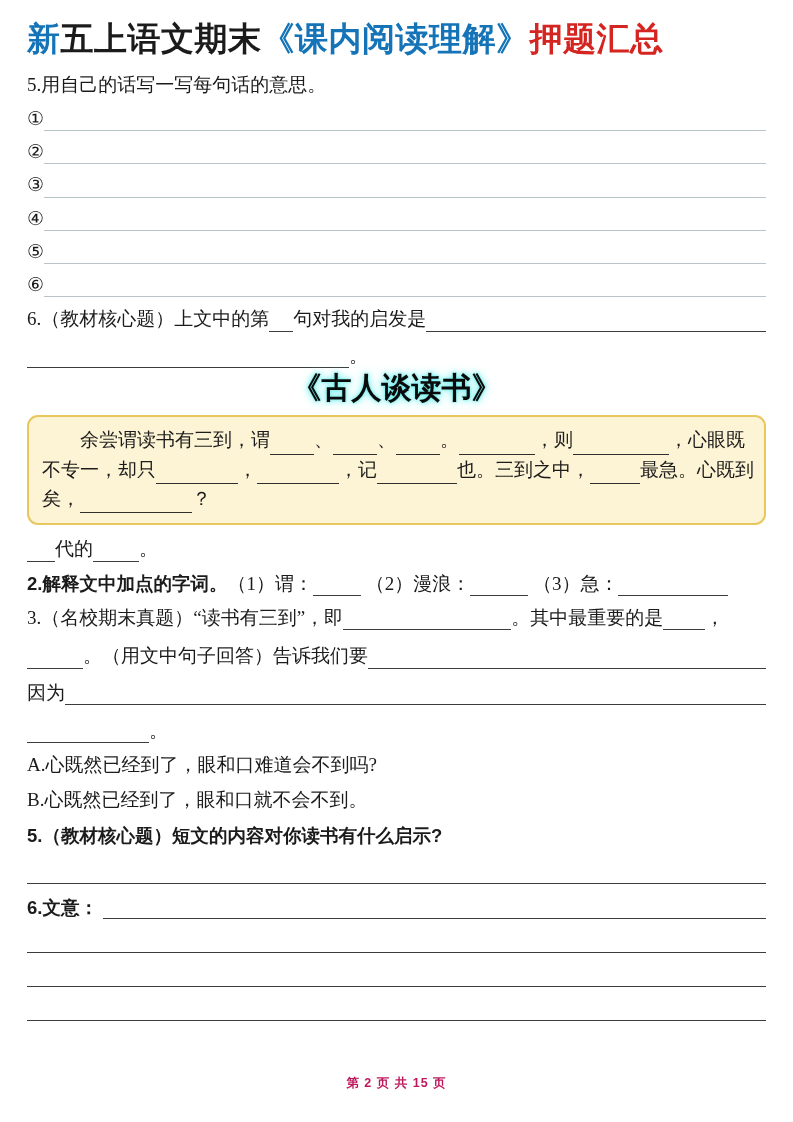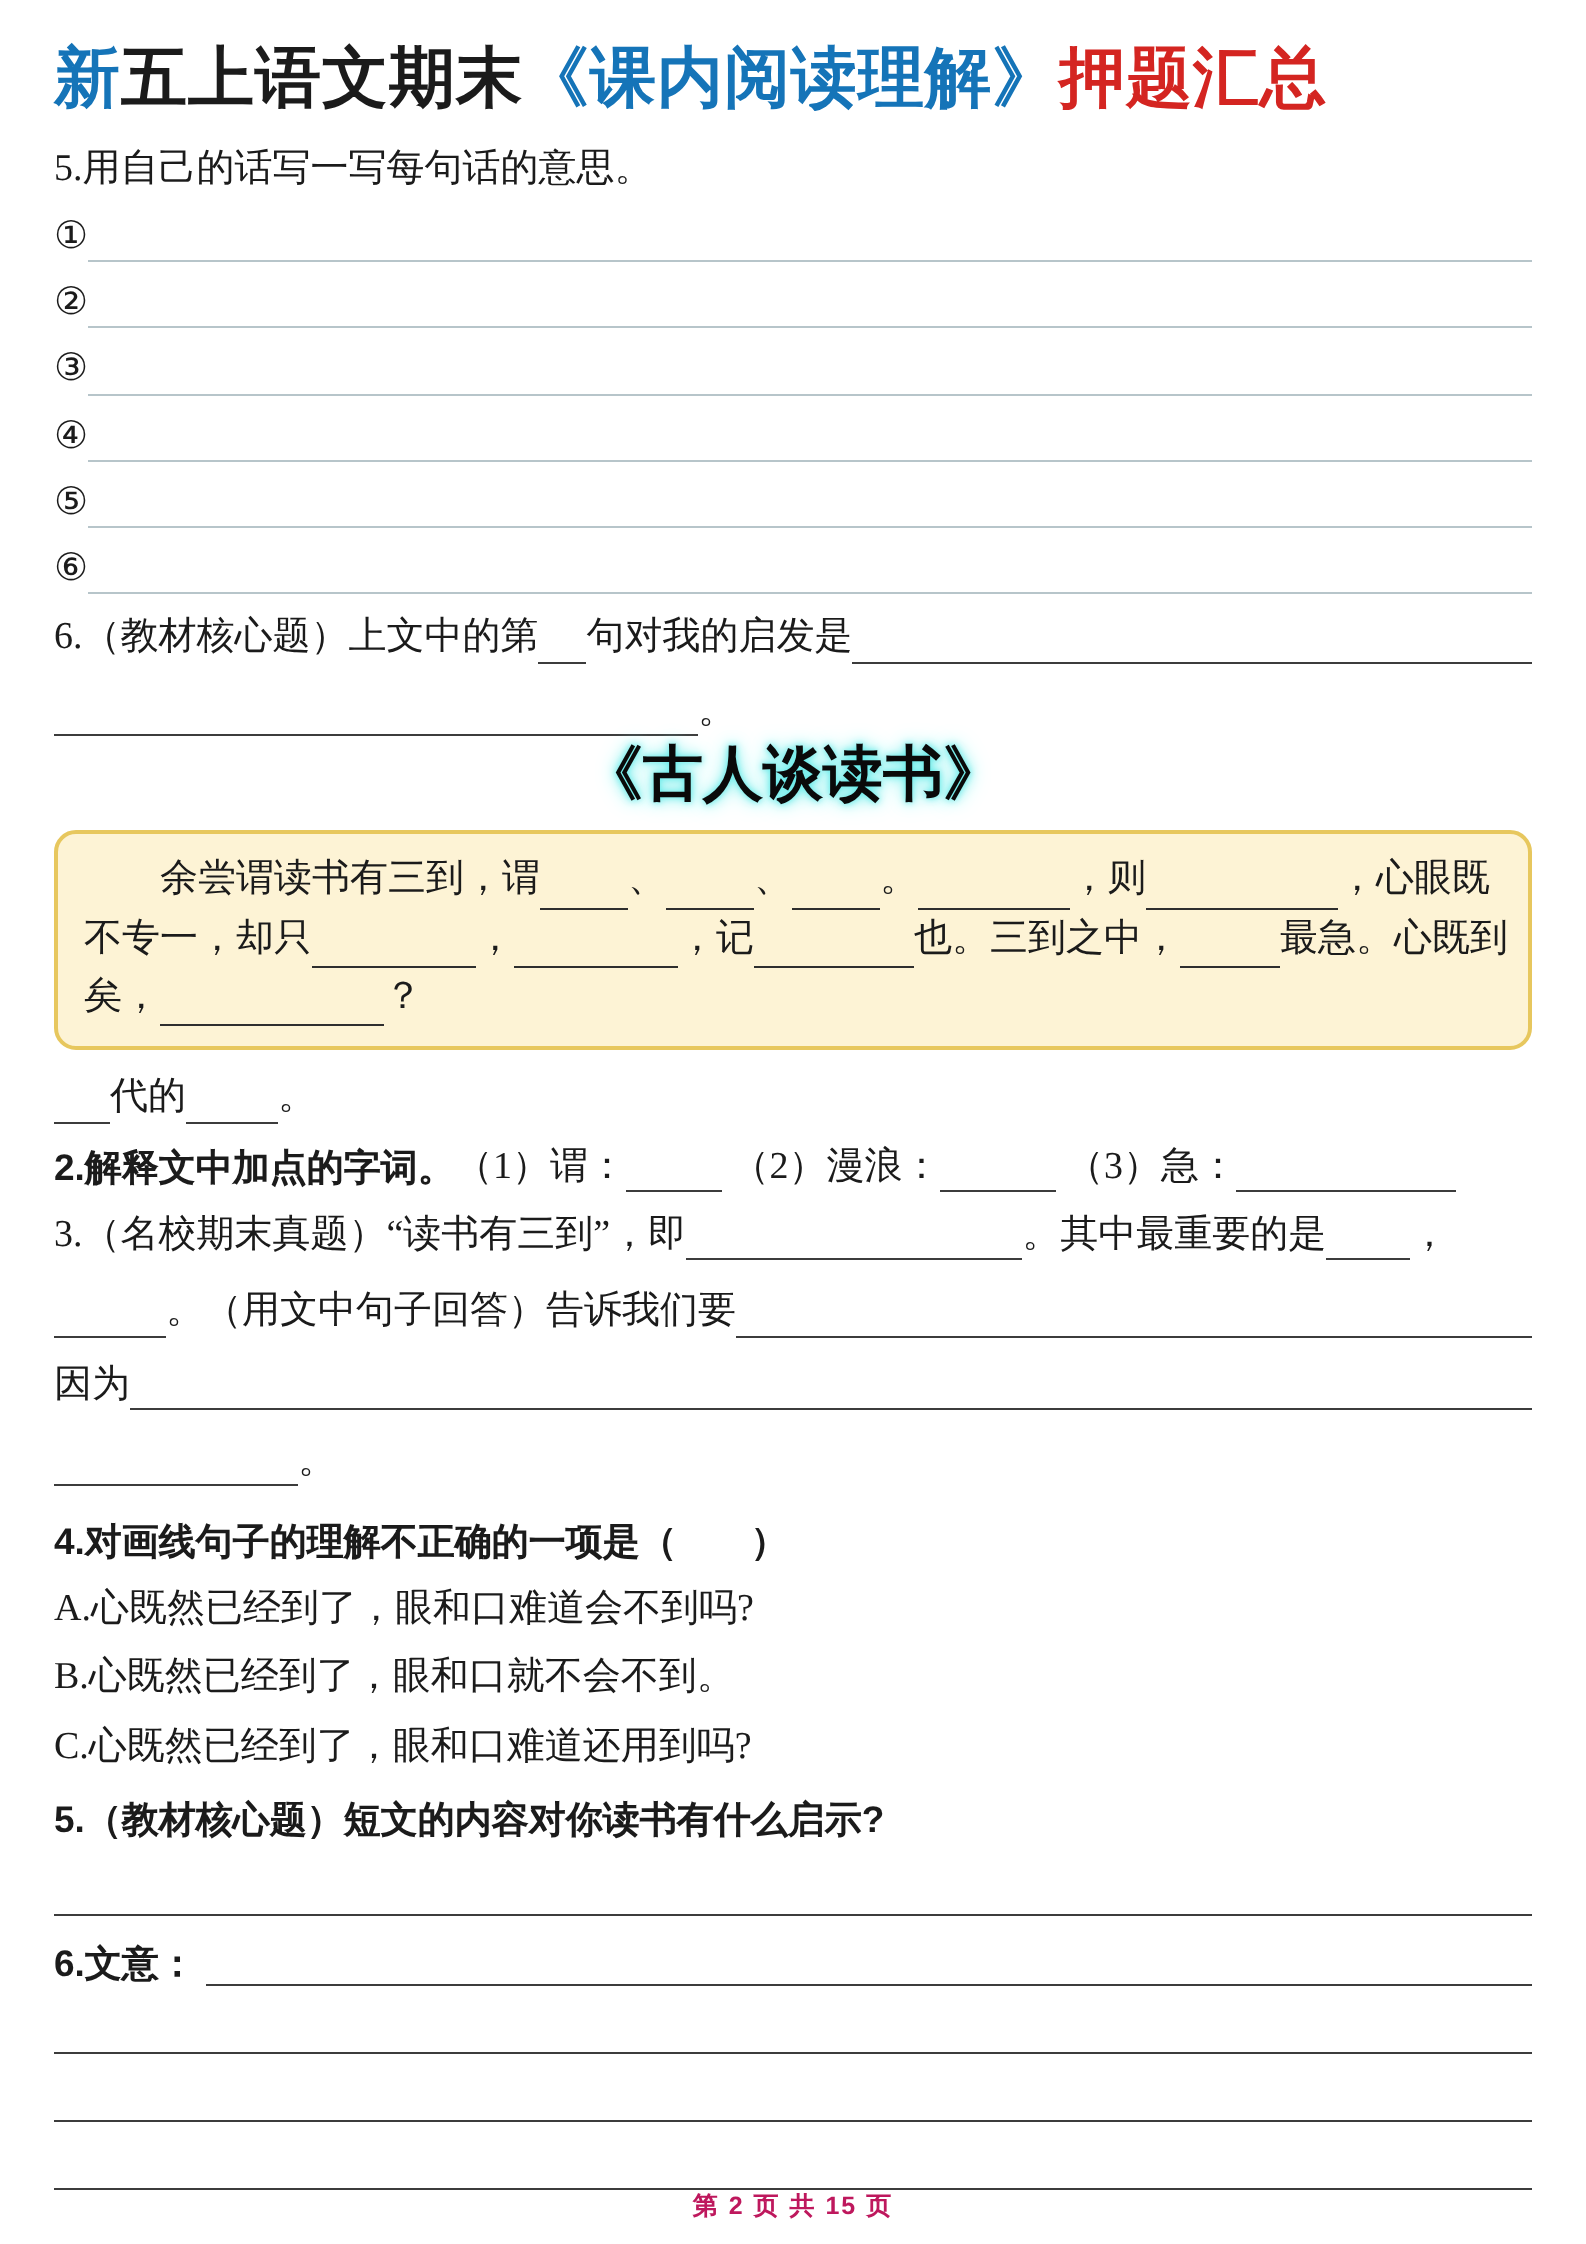--- a/index.html
+++ b/index.html
@@ -175,36 +175,30 @@
         <span class="blank fill">&nbsp;</span>
       </div>
       <div class="line mt12">
         <span class="t">因为</span>
         <span class="blank fill">&nbsp;</span>
       </div>
       <div class="line mt14">
         <span class="blank" style="width: 122px;">&nbsp;</span>
         <span class="t">。</span>
       </div>
+      <div class="line mt10">
+        <span class="t">A.心既然已经到了，眼和口难道会不到吗?</span>
+      </div>
+      <div class="line mt10">
+        <span class="t">B.心既然已经到了，眼和口就不会不到。</span>
+      </div>
+      <div class="line mt12">
+        <span class="t b">5.（教材核心题）短文的内容对你读书有什么启示?</span>
+      </div>
       <div class="line mt16">
-        <span class="t b">4.对画线句子的理解不正确的一项是（　　）</span>
-      </div>
-      <div class="line mt10">
-        <span class="t">A.心既然已经到了，眼和口难道会不到吗?</span>
-      </div>
-      <div class="line mt10">
-        <span class="t">B.心既然已经到了，眼和口就不会不到。</span>
-      </div>
-      <div class="line mt10">
-        <span class="t">C.心既然已经到了，眼和口难道还用到吗?</span>
-      </div>
-      <div class="line mt12">
-        <span class="t b">5.（教材核心题）短文的内容对你读书有什么启示?</span>
-      </div>
-      <div class="line mt16">
         <span class="blank fill">&nbsp;</span>
       </div>
       <div class="line mt12">
         <span class="t b">6.文意： </span>
         <span class="blank fill">&nbsp;</span>
       </div>
       <div class="line mt14">
         <span class="blank fill">&nbsp;</span>
       </div>
       <div class="line mt14">

